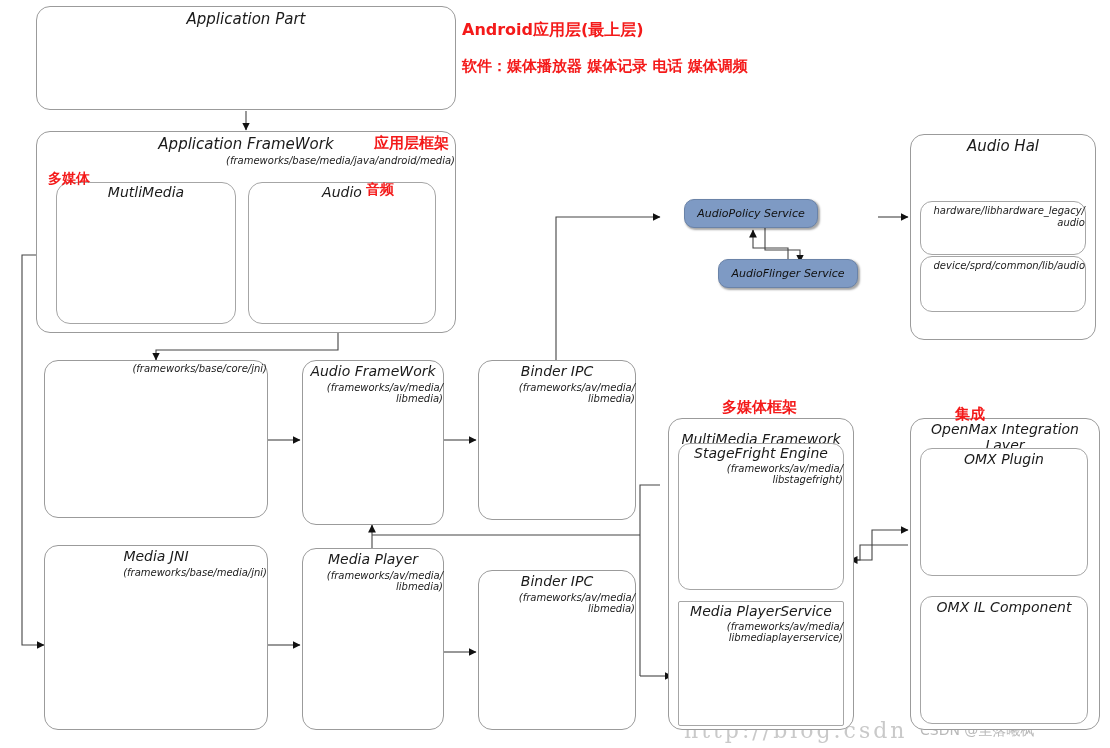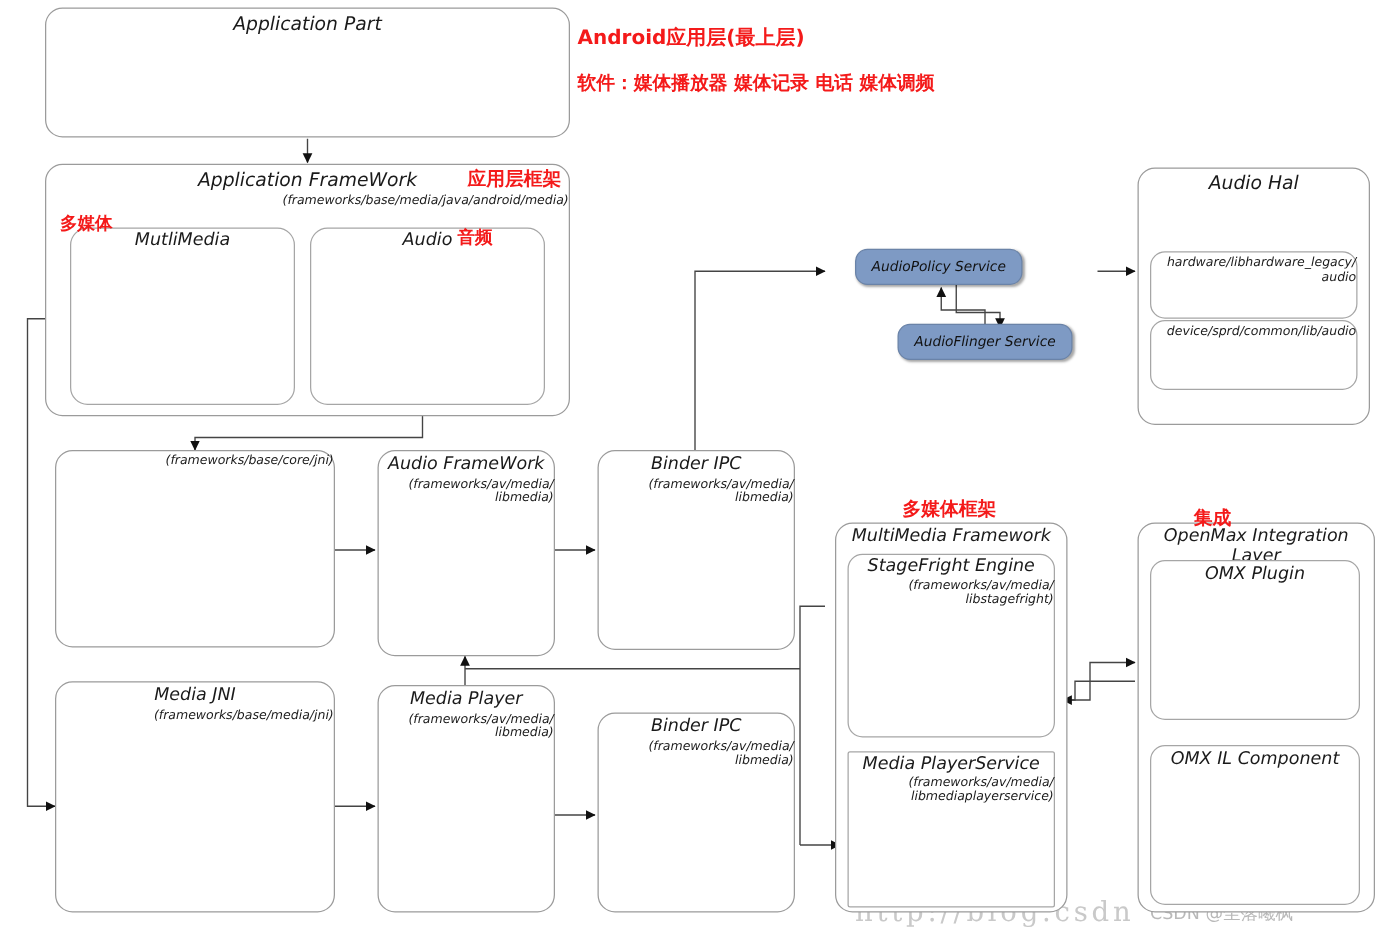--- a/index.html
+++ b/index.html
@@ -315,21 +315,21 @@
   <div class="pill yellow p10" style="left:490px;top:666px;width:134px;height:21px;">
     <span>IMediaRecorder.cpp</span>
   </div>
   <div class="pill yellow p9" style="left:490px;top:699px;width:134px;height:21px;">
     <span>IMediaPlayerService.cpp</span>
   </div>
 
   <div class="redlbl r15" style="left:722px;top:398px;">多媒体框架</div>
 
   <div class="box" style="left:668px;top:418px;width:186px;height:312px;">
-    <div class="title t-md" style="margin-top:3px;">MultiMedia Framework</div>
+    <div class="title t-md" style="margin-top:13px;">MultiMedia Framework</div>
   </div>
 
   <div class="box soft" style="left:678px;top:443px;width:166px;height:147px;border-radius:12px;">
     <div class="title t-md" style="margin-top:2px;">StageFright Engine</div>
     <div class="path" style="margin-top:1px;">(frameworks/av/media/</div>
     <div class="path">libstagefright)</div>
   </div>
   <div class="pill slate p10" style="left:690px;top:503px;width:142px;height:25px;">
     <span>AwesomePlayer.cpp</span>
   </div>

